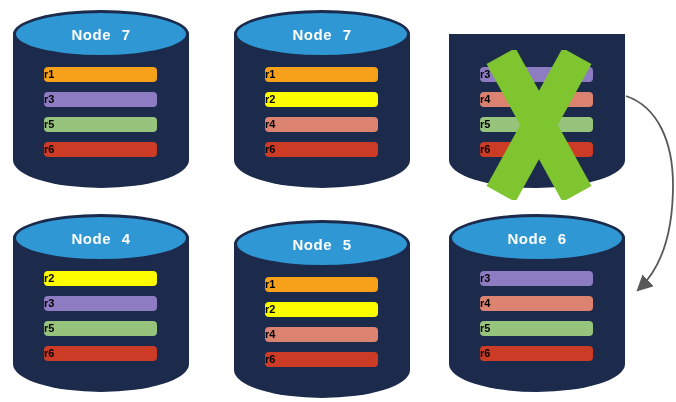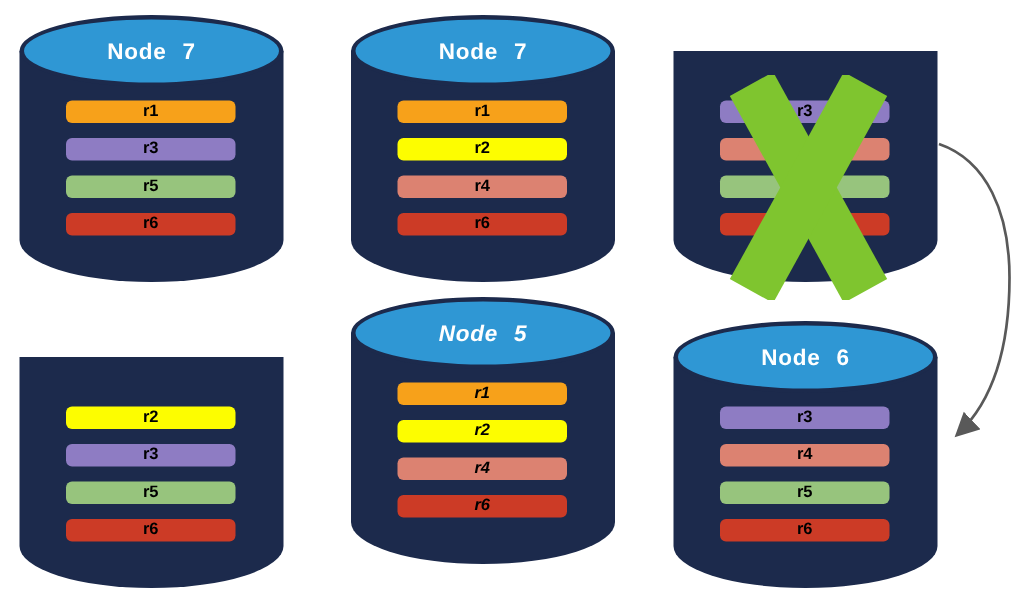--- a/index.html
+++ b/index.html
@@ -25,21 +25,21 @@
   .node-title{
     color:var(--node-title-color);font-weight:bold;font-size:15px;
     letter-spacing:0.5px;word-spacing:6px;white-space:nowrap;
   }
   .bars{
     position:absolute;left:31px;right:32px;top:57px;
     display:flex;flex-direction:column;gap:10px;z-index:3;
   }
   .bar{
     height:15px;border-radius:4px;
-    display:flex;align-items:center;justify-content:center;
+    display:flex;align-items:center;justify-content:flex-start;
   }
   .bar-label{
     color:var(--bar-label-color);font-weight:bold;font-size:11px;line-height:15px;
   }
   .x-mark{position:absolute;left:28px;top:40px;z-index:4;display:none;}
   .cylinder.failed .x-mark{display:block;}
 </style>
 </head>
 <body>
 
@@ -103,37 +103,40 @@
             <span class="bar-label">r6</span>
           </div>
         </div>
     <svg class="x-mark" width="122" height="150" viewBox="0 0 122 150" aria-hidden="true">
       <line class="xl" x1="24" y1="6" x2="100" y2="144" stroke-width="33" stroke="#7FC52F"></line>
       <line class="xl" x1="100" y1="6" x2="24" y2="144" stroke-width="33" stroke="#7FC52F"></line>
     </svg>
   </div>
       <div class="cylinder" style="left: 13px; top: 214px;">
     <div class="cyl-body"></div>
+    <div class="cyl-top">
+      <span class="node-title">Node 4</span>
+    </div>
     <div class="bars">
           <div class="bar" style="background: rgb(253, 253, 0);">
             <span class="bar-label">r2</span>
           </div>
           <div class="bar" style="background: rgb(142, 124, 195);">
             <span class="bar-label">r3</span>
           </div>
           <div class="bar" style="background: rgb(151, 196, 125);">
             <span class="bar-label">r5</span>
           </div>
           <div class="bar" style="background: rgb(204, 59, 38);">
             <span class="bar-label">r6</span>
           </div>
         </div>
 
   </div>
-      <div class="cylinder" style="left: 234px; top: 198px; font-style: italic;">
+      <div class="cylinder" style="left: 234px; top: 220px;">
     <div class="cyl-body"></div>
     <div class="cyl-top">
       <span class="node-title">Node 5</span>
     </div>
     <div class="bars">
           <div class="bar" style="background: rgb(247, 161, 26);">
             <span class="bar-label">r1</span>
           </div>
           <div class="bar" style="background: rgb(253, 253, 0);">
             <span class="bar-label">r2</span>

